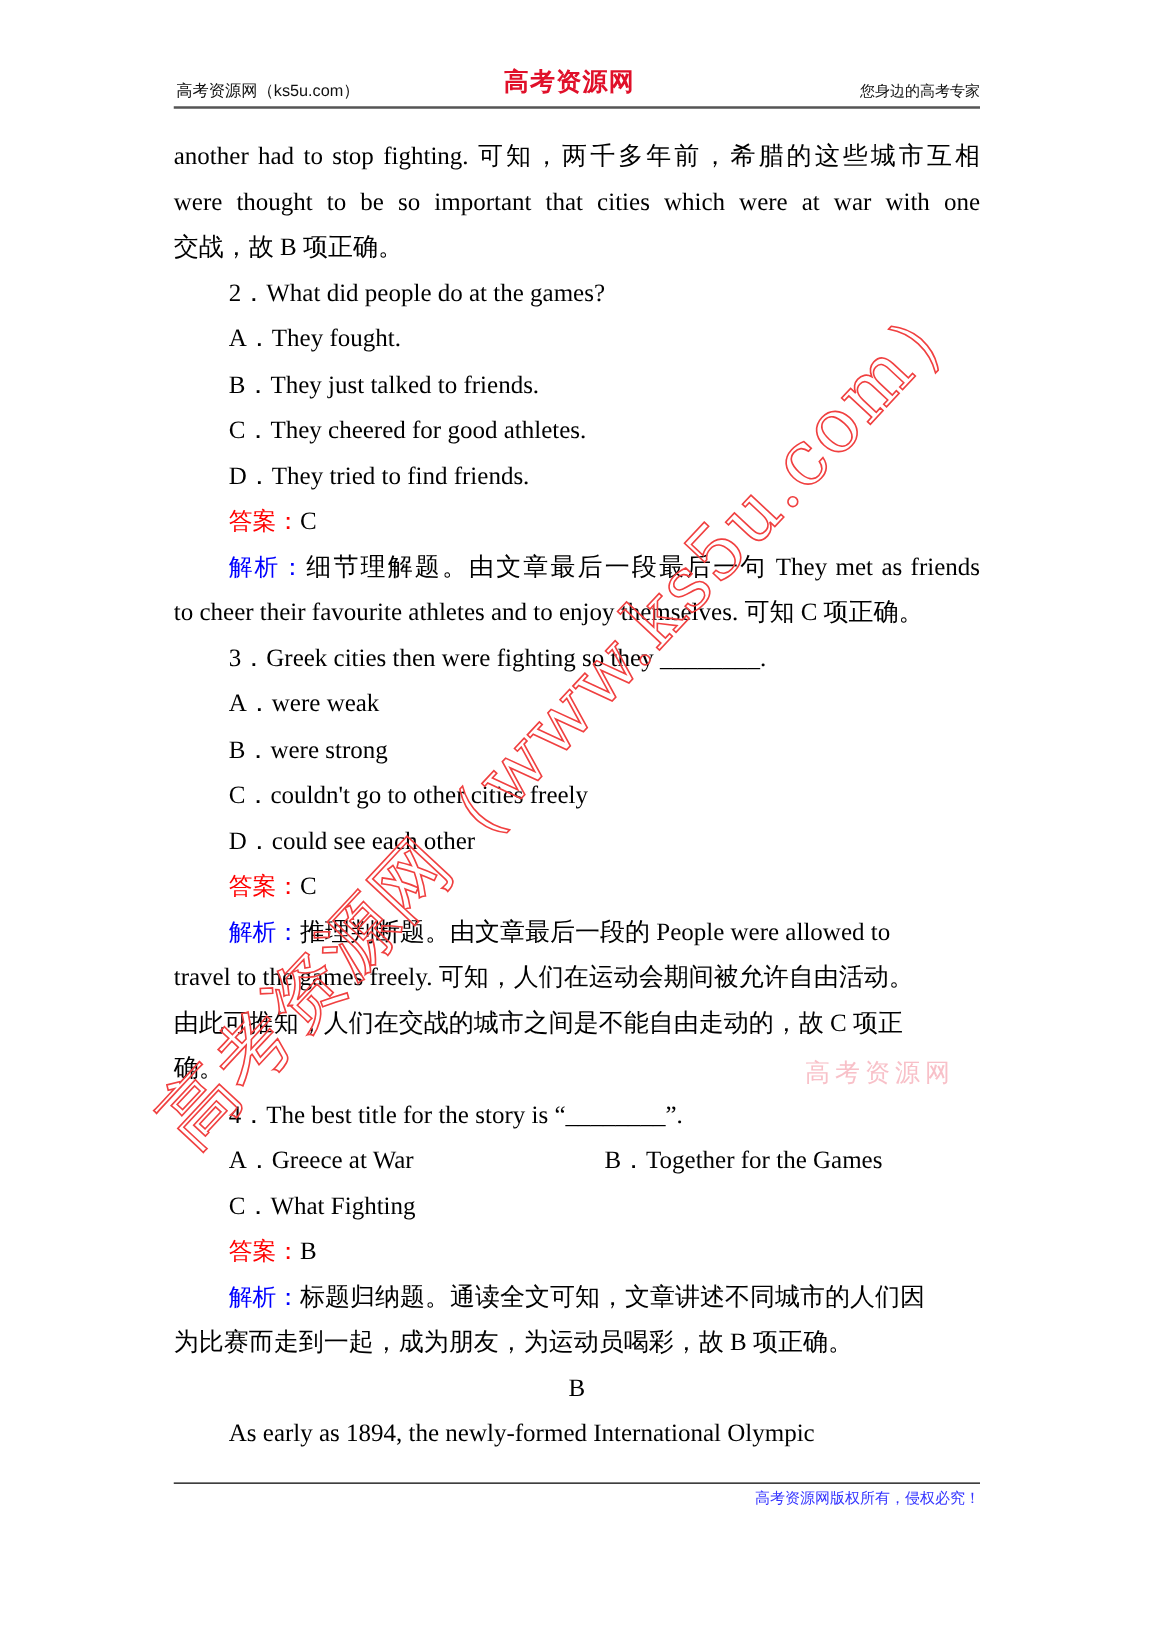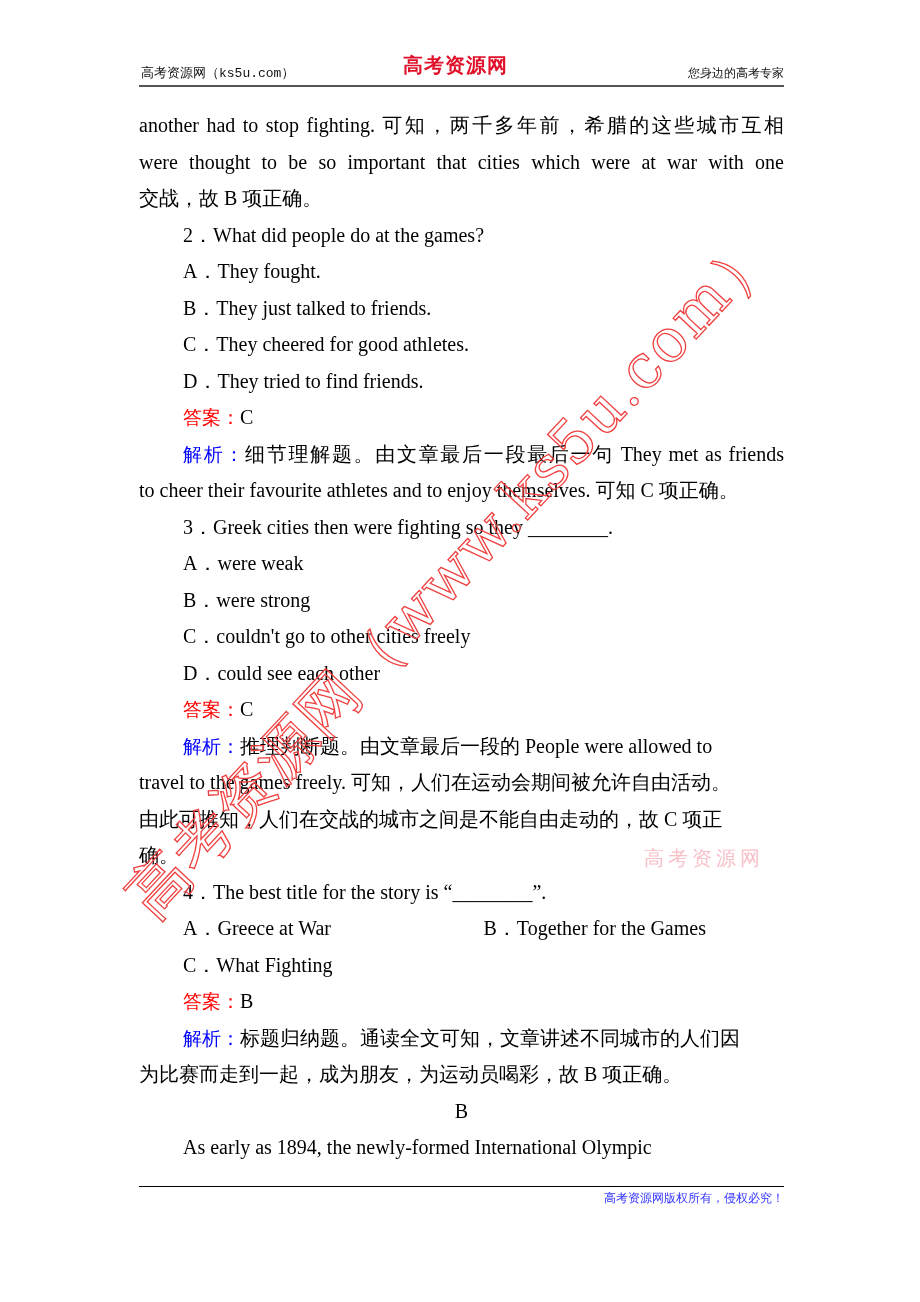--- a/index.html
+++ b/index.html
@@ -7,21 +7,21 @@
       width: 920px; height: 1302px; background: #ffffff;
       position: relative; overflow: hidden;
       font-family: "Liberation Serif", "DejaVu Serif", serif;
       color: #000;
     }
     .header {
       position: absolute; left: 139px; top: 50px; width: 645px; height: 36px;
     }
     .header-left {
       position: absolute; left: 2px; bottom: 4px; font-size: 13px; color: #111;
-      font-family: Liberation Mono, monospace;
+      font-family: Liberation Sans, sans-serif;
     }
     .header-logo {
       position: absolute; left: 264px; bottom: 7px; font-size: 20px; color: #e0102a;
       font-weight: bold; font-family: "DejaVu Serif", serif; letter-spacing: 1px;
     }
     .header-right {
       position: absolute; right: 0; bottom: 4px; font-size: 12px; color: #111;
       font-family: "DejaVu Sans", sans-serif;
     }
     .header-rule {

